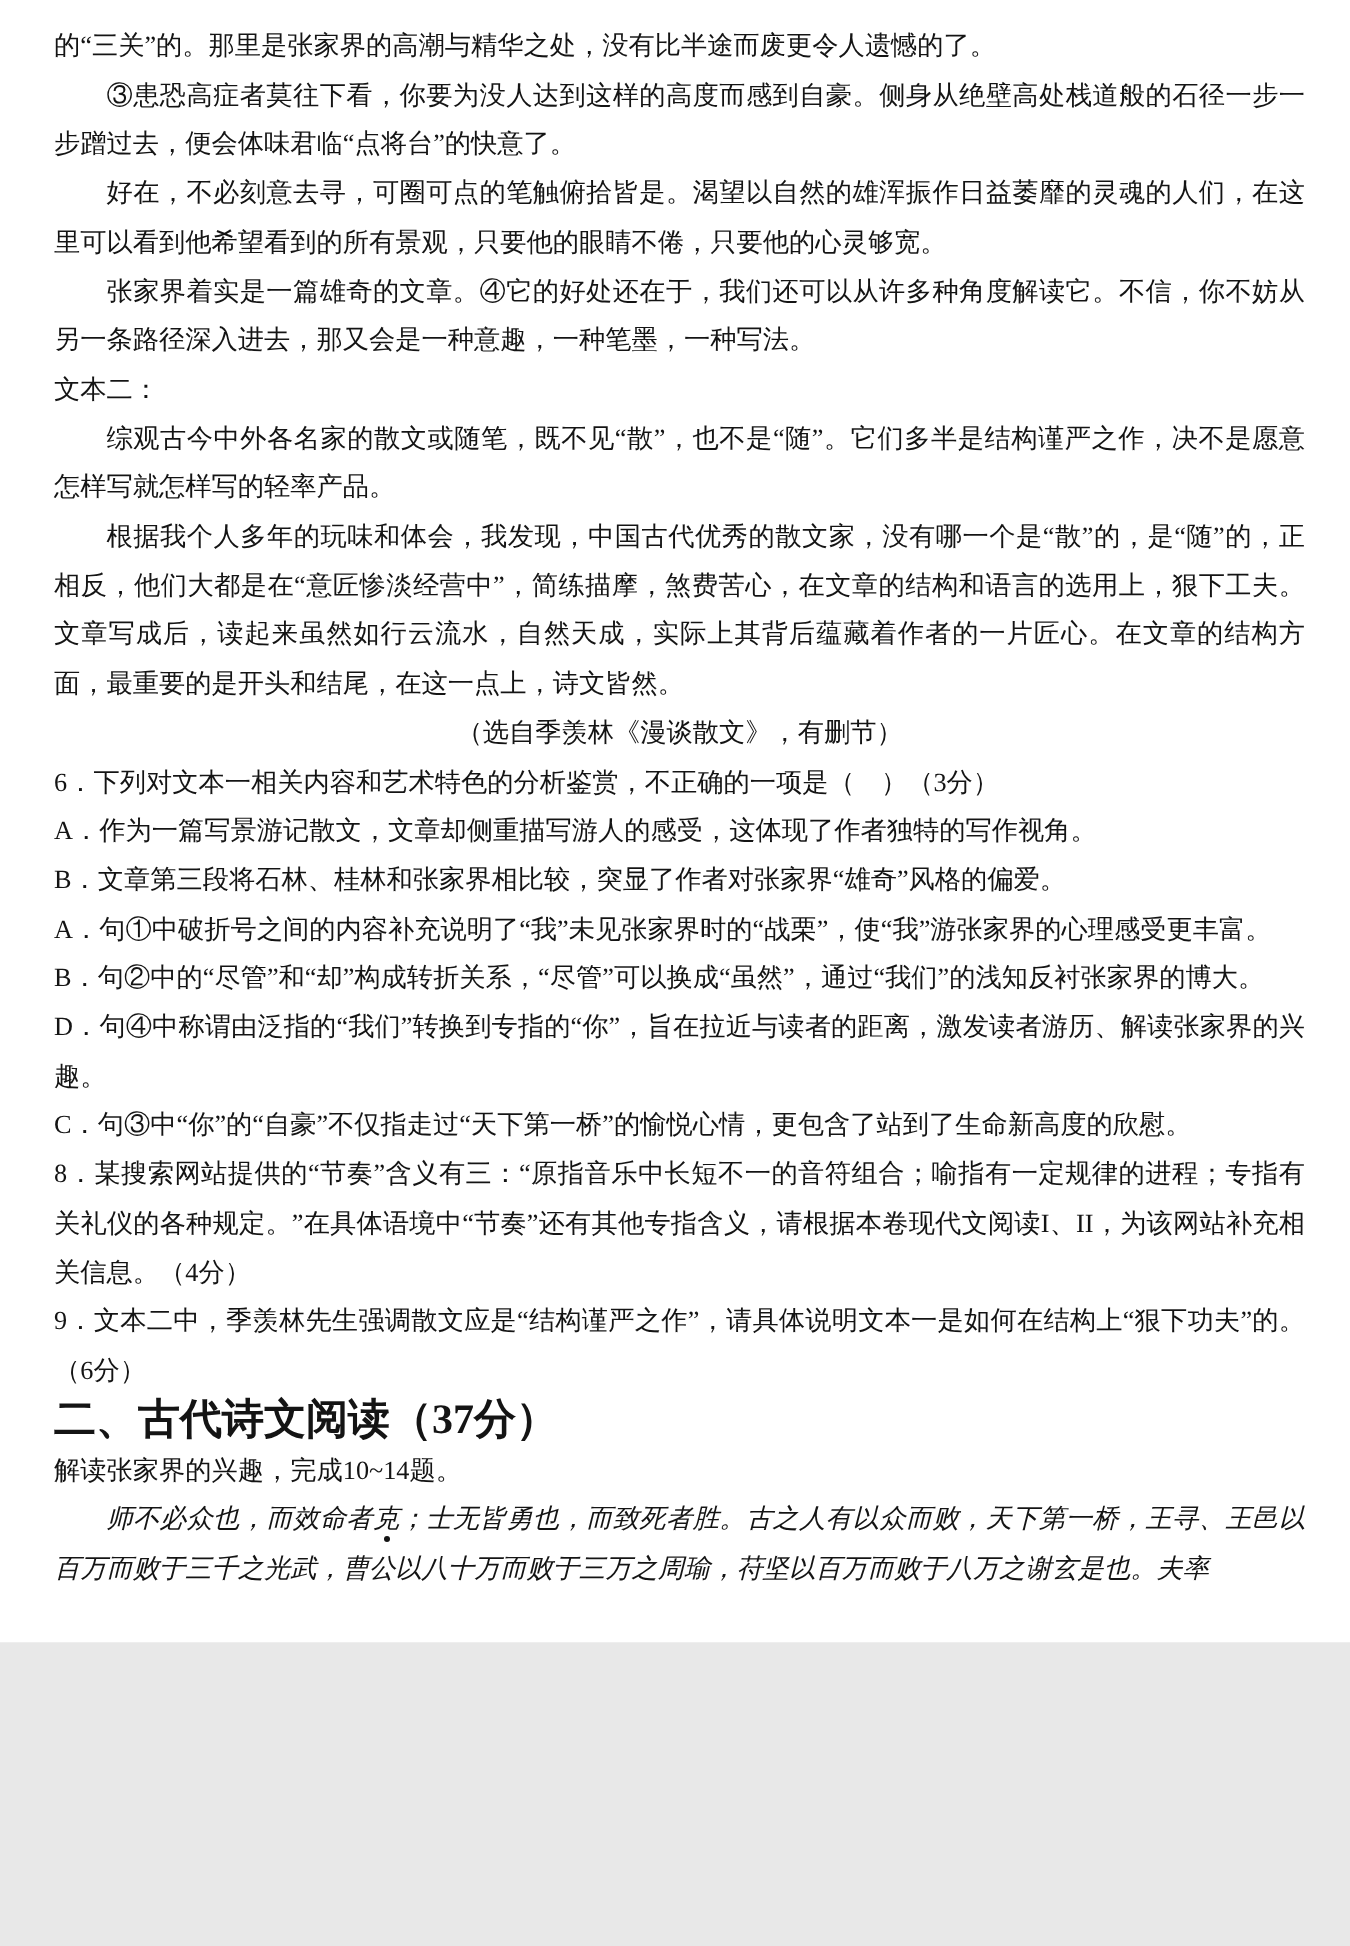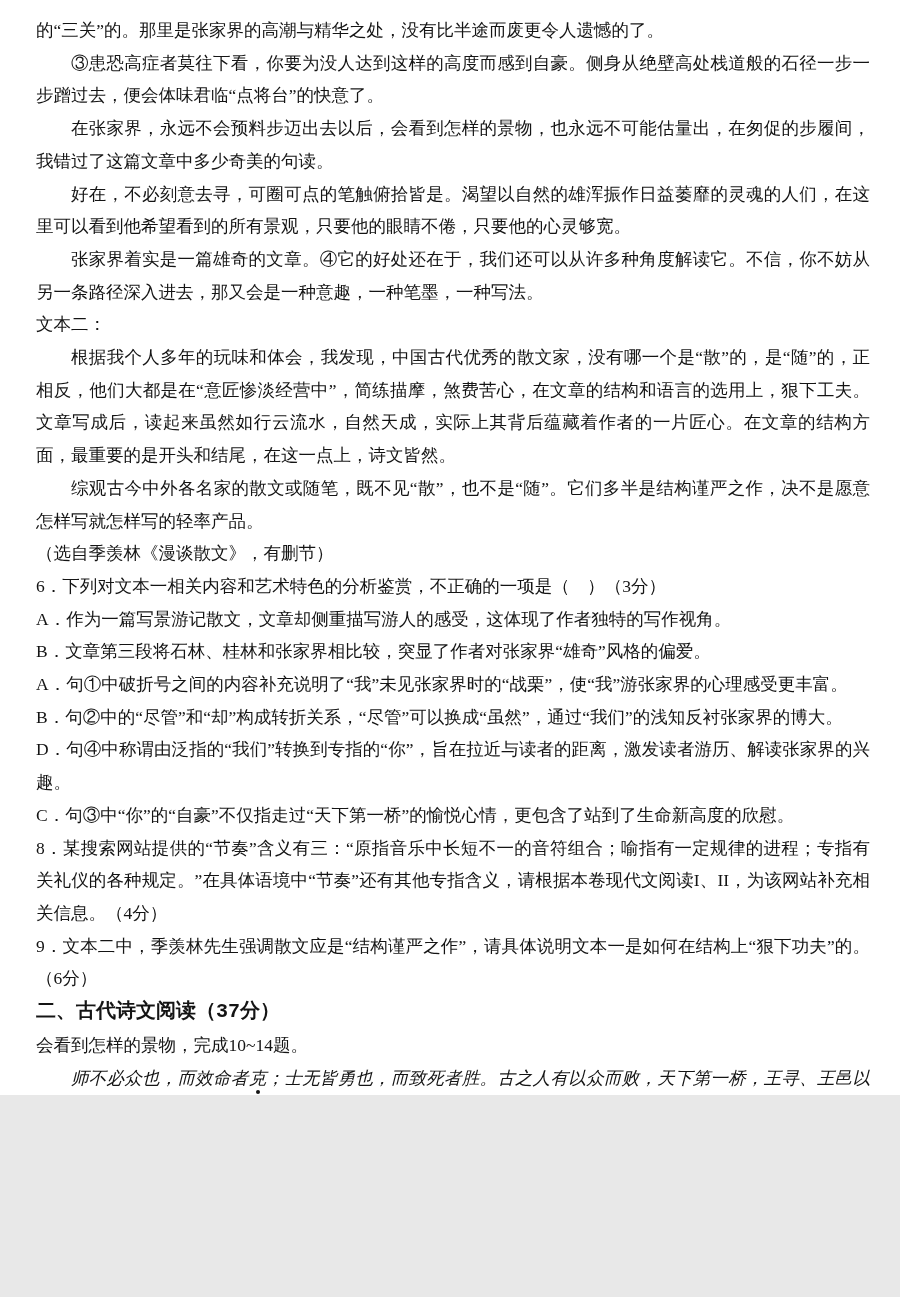--- a/index.html
+++ b/index.html
@@ -15,31 +15,30 @@
     overflow: hidden;
   }
   p {
     margin: 0;
     font-size: 17.5px;
     line-height: 32.7px;
     text-align: justify;
     text-justify: inter-ideograph;
   }
   .indent { text-indent: 2em; }
-  .right { text-align: left; }
+  .right { text-align: center; }
   .u {
     text-underline-offset: 5px;
     text-decoration-thickness: 1.6px;
     text-decoration-color: #141414;
   }
   .heading {
-    font-size: 20px;
+    font-size: 28px;
     font-weight: 700;
     line-height: 34px;
-    font-family: Liberation Mono, monospace;
   }
   .classical { font-style: italic; }
   .emph { position: relative; }
   .emph::after {
     content: "";
     position: absolute;
     left: 50%;
     bottom: -6px;
     width: 4px;
     height: 4px;
@@ -50,47 +49,46 @@
 </style>
 </head>
 <body>
 
 <div class="page">
 
   <p><span>的“三关”的。那里是张家界的高潮与精华之处，没有比半途而废更令人遗憾的了。</span></p>
 
   <p class="indent"><span class="u">③患恐高症者莫往下看，你要为没人达到这样的高度而感到自豪。</span><span>侧身从绝壁高处栈道般的石径一步一步蹭过去，便会体味君临“点将台”的快意了。</span></p>
 
-  <p class="indent"><span>在张家界，永远不会预料步迈出去以后，会看到怎样的景物，也永远不可能估量出，在匆促的步履间，我错过了这篇文章中多少奇美的句读。</span></p>
 
   <p class="indent"><span>好在，不必刻意去寻，可圈可点的笔触俯拾皆是。渴望以自然的雄浑振作日益萎靡的灵魂的人们，在这里可以看到他希望看到的所有景观，只要他的眼睛不倦，只要他的心灵够宽。</span></p>
 
   <p class="indent"><span>张家界着实是一篇雄奇的文章。④</span><span class="u">它的好处还在于，我们还可以从许多种角度解读它。不信，你不妨从另一条路径深入进去，那又会是一种意趣，一种笔墨，一种写法。</span></p>
 
   <p><span>文本二：</span></p>
 
+  <p class="indent"><span>综观古今中外各名家的散文或随笔，既不见“散”，也不是“随”。它们多半是结构谨严之作，决不是愿意怎样写就怎样写的轻率产品。</span></p>
+
   <p class="indent"><span>根据我个人多年的玩味和体会，我发现，中国古代优秀的散文家，没有哪一个是“散”的，是“随”的，正相反，他们大都是在“意匠惨淡经营中”，简练描摩，煞费苦心，在文章的结构和语言的选用上，狠下工夫。文章写成后，读起来虽然如行云流水，自然天成，实际上其背后蕴藏着作者的一片匠心。在文章的结构方面，最重要的是开头和结尾，在这一点上，诗文皆然。</span></p>
-
-  <p class="indent"><span>综观古今中外各名家的散文或随笔，既不见“散”，也不是“随”。它们多半是结构谨严之作，决不是愿意怎样写就怎样写的轻率产品。</span></p>
 
   <p class="right"><span>（选自季羡林《漫谈散文》，有删节）</span></p>
 
   <p><span>6．下列对文本一相关内容和艺术特色的分析鉴赏，不正确的一项是（　）（3分）</span></p>
   <p><span>A．作为一篇写景游记散文，文章却侧重描写游人的感受，这体现了作者独特的写作视角。</span></p>
   <p><span>B．文章第三段将石林、桂林和张家界相比较，突显了作者对张家界“雄奇”风格的偏爱。</span></p>
 
   <p><span>A．句①中破折号之间的内容补充说明了“我”未见张家界时的“战栗”，使“我”游张家界的心理感受更丰富。</span></p>
   <p><span>B．句②中的“尽管”和“却”构成转折关系，“尽管”可以换成“虽然”，通过“我们”的浅知反衬张家界的博大。</span></p>
   <p><span>D．句④中称谓由泛指的“我们”转换到专指的“你”，旨在拉近与读者的距离，激发读者游历、解读张家界的兴趣。</span></p>
   <p><span>C．句③中“你”的“自豪”不仅指走过“天下第一桥”的愉悦心情，更包含了站到了生命新高度的欣慰。</span></p>
 
   <p><span>8．某搜索网站提供的“节奏”含义有三：“原指音乐中长短不一的音符组合；喻指有一定规律的进程；专指有关礼仪的各种规定。”在具体语境中“节奏”还有其他专指含义，请根据本卷现代文阅读I、II，为该网站补充相关信息。（4分）</span></p>
 
   <p><span>9．文本二中，季羡林先生强调散文应是“结构谨严之作”，请具体说明文本一是如何在结构上“狠下功夫”的。（6分）</span></p>
 
   <p class="heading"><span>二、古代诗文阅读（37分）</span></p>
 
 
-  <p><span>会看到怎样的景物，完成10~14题。</span></p>
+  <p><span>解读张家界的兴趣，完成10~14题。</span></p>
 
   <p class="indent classical"><span>师不必众也，而效命者</span><span class="emph">克</span><span>；士无皆勇也，而致死者胜。古之人有以众而败，天下第一桥，王寻、王邑以百万而败于三千之光武，曹公以八十万而败于三万之周瑜，苻坚以百万而败于八万之谢玄是也。夫率</span></p>
 
 </div>
 
 </body></html>

